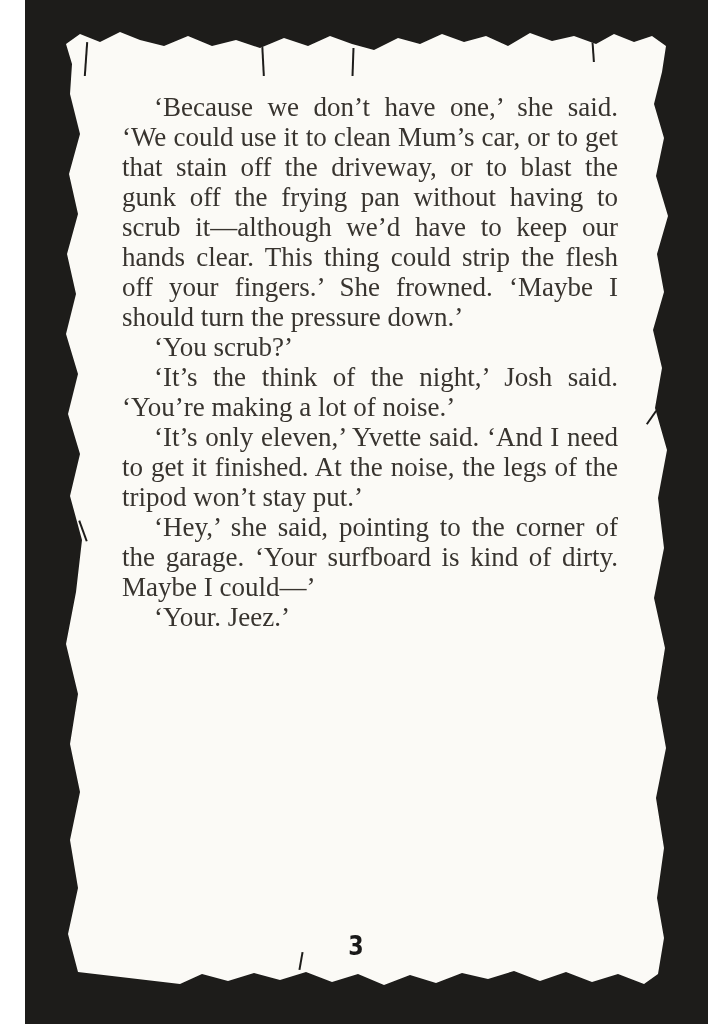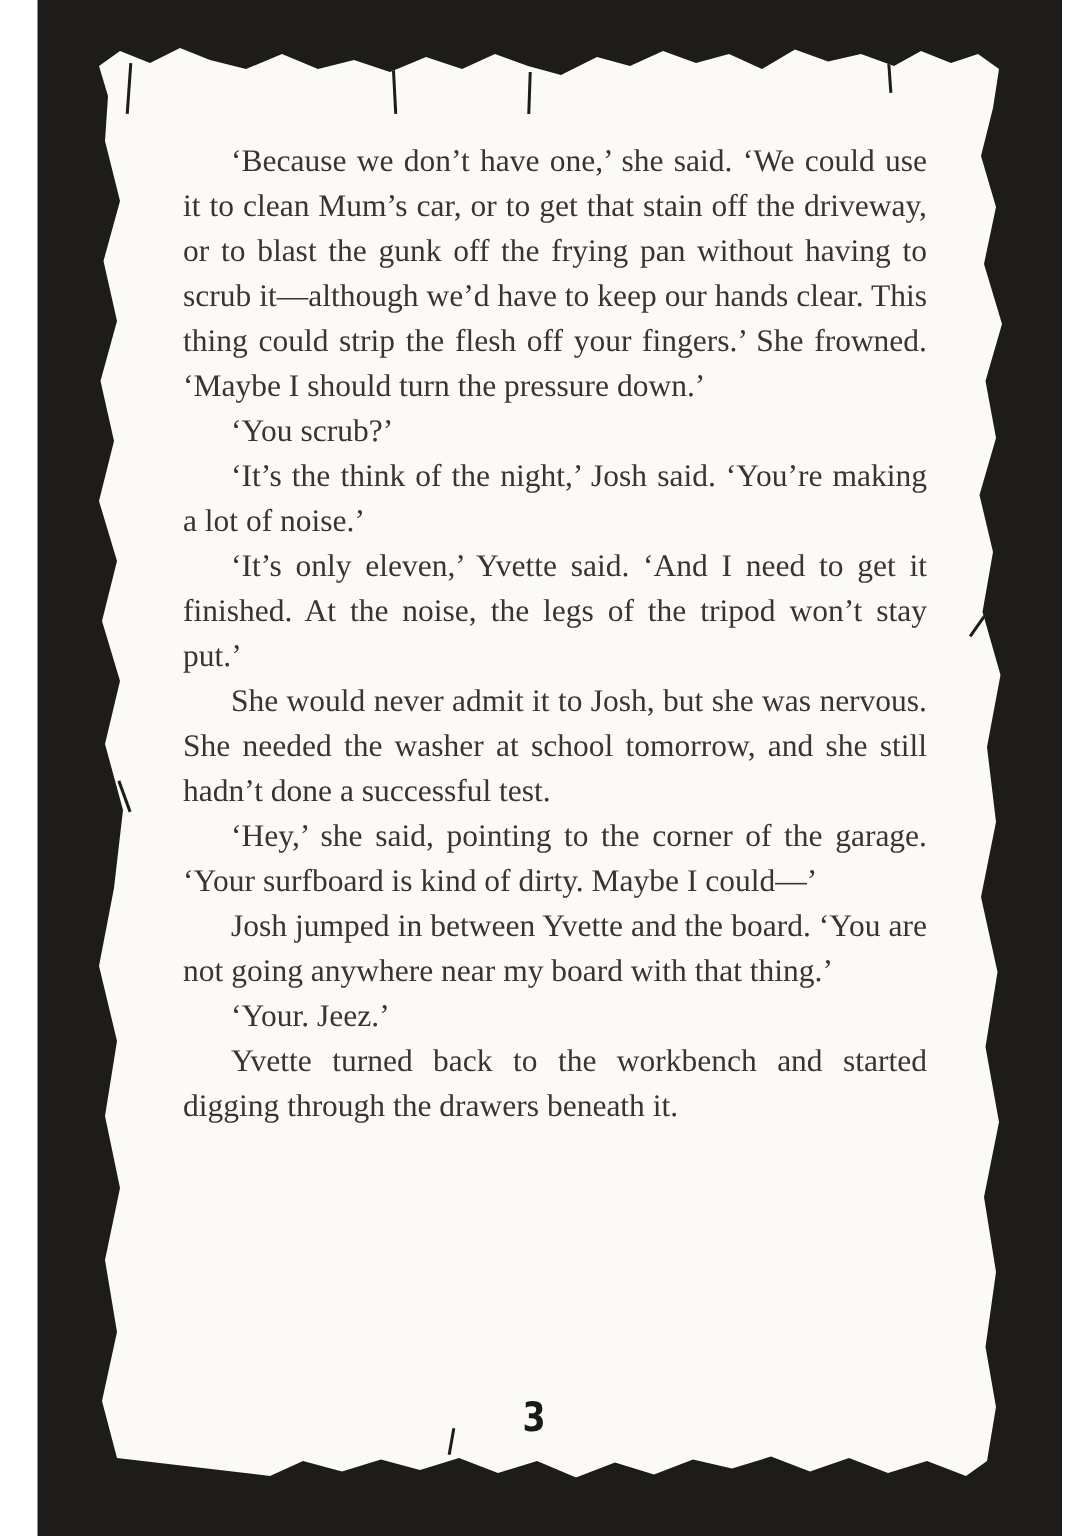--- a/index.html
+++ b/index.html
@@ -64,21 +64,21 @@
   .crack.c4 { left: 540px; top: 10px;  height: 26px; transform: rotate(-4deg); }
   .crack.c5 { left: 603px; top: 369px; height: 32px; transform: rotate(35deg); }
   .crack.c6 { left: 30px;  top: 494px; height: 22px; transform: rotate(-20deg); }
   .crack.c7 { left: 248px; top: 926px; height: 18px; transform: rotate(10deg); }
   .text-block {
     position: absolute;
     left: 122px;
     top: 92px;
     width: 496px;
     color: var(--text, #38342f);
-    font-size: 21px;
+    font-size: 27px;
     line-height: 30px;
   }
   .text-block p {
     text-align: justify;
     text-indent: 32px;
   }
   .page-number {
     position: absolute;
     left: 326px;
     top: 931px;
@@ -106,21 +106,18 @@
     <div class="crack c5"></div>
     <div class="crack c6"></div>
     <div class="crack c7"></div>
   </div>
 
   <div class="text-block">
     <p>‘Because we don’t have one,’ she said. ‘We could use it to clean Mum’s car, or to get that stain off the driveway, or to blast the gunk off the frying pan without having to scrub it—although we’d have to keep our hands clear. This thing could strip the flesh off your fingers.’ She frowned. ‘Maybe I should turn the pressure down.’</p>
     <p>‘You scrub?’</p>
     <p>‘It’s the think of the night,’ Josh said. ‘You’re making a lot of noise.’</p>
     <p>‘It’s only eleven,’ Yvette said. ‘And I need to get it finished. At the noise, the legs of the tripod won’t stay put.’</p>
-    <p>She would never admit it to Josh, but she was nervous. She needed the washer at school tomorrow, and she still hadn’t done a successful test.</p>
     <p>‘Hey,’ she said, pointing to the corner of the garage. ‘Your surfboard is kind of dirty. Maybe I could—’</p>
-    <p>Josh jumped in between Yvette and the board. ‘You are not going anywhere near my board with that thing.’</p>
     <p>‘Your. Jeez.’</p>
-    <p>Yvette turned back to the workbench and started digging through the drawers beneath it.</p>
   </div>
 
   <div class="page-number">3</div>
 </div>
 
 </body></html>

